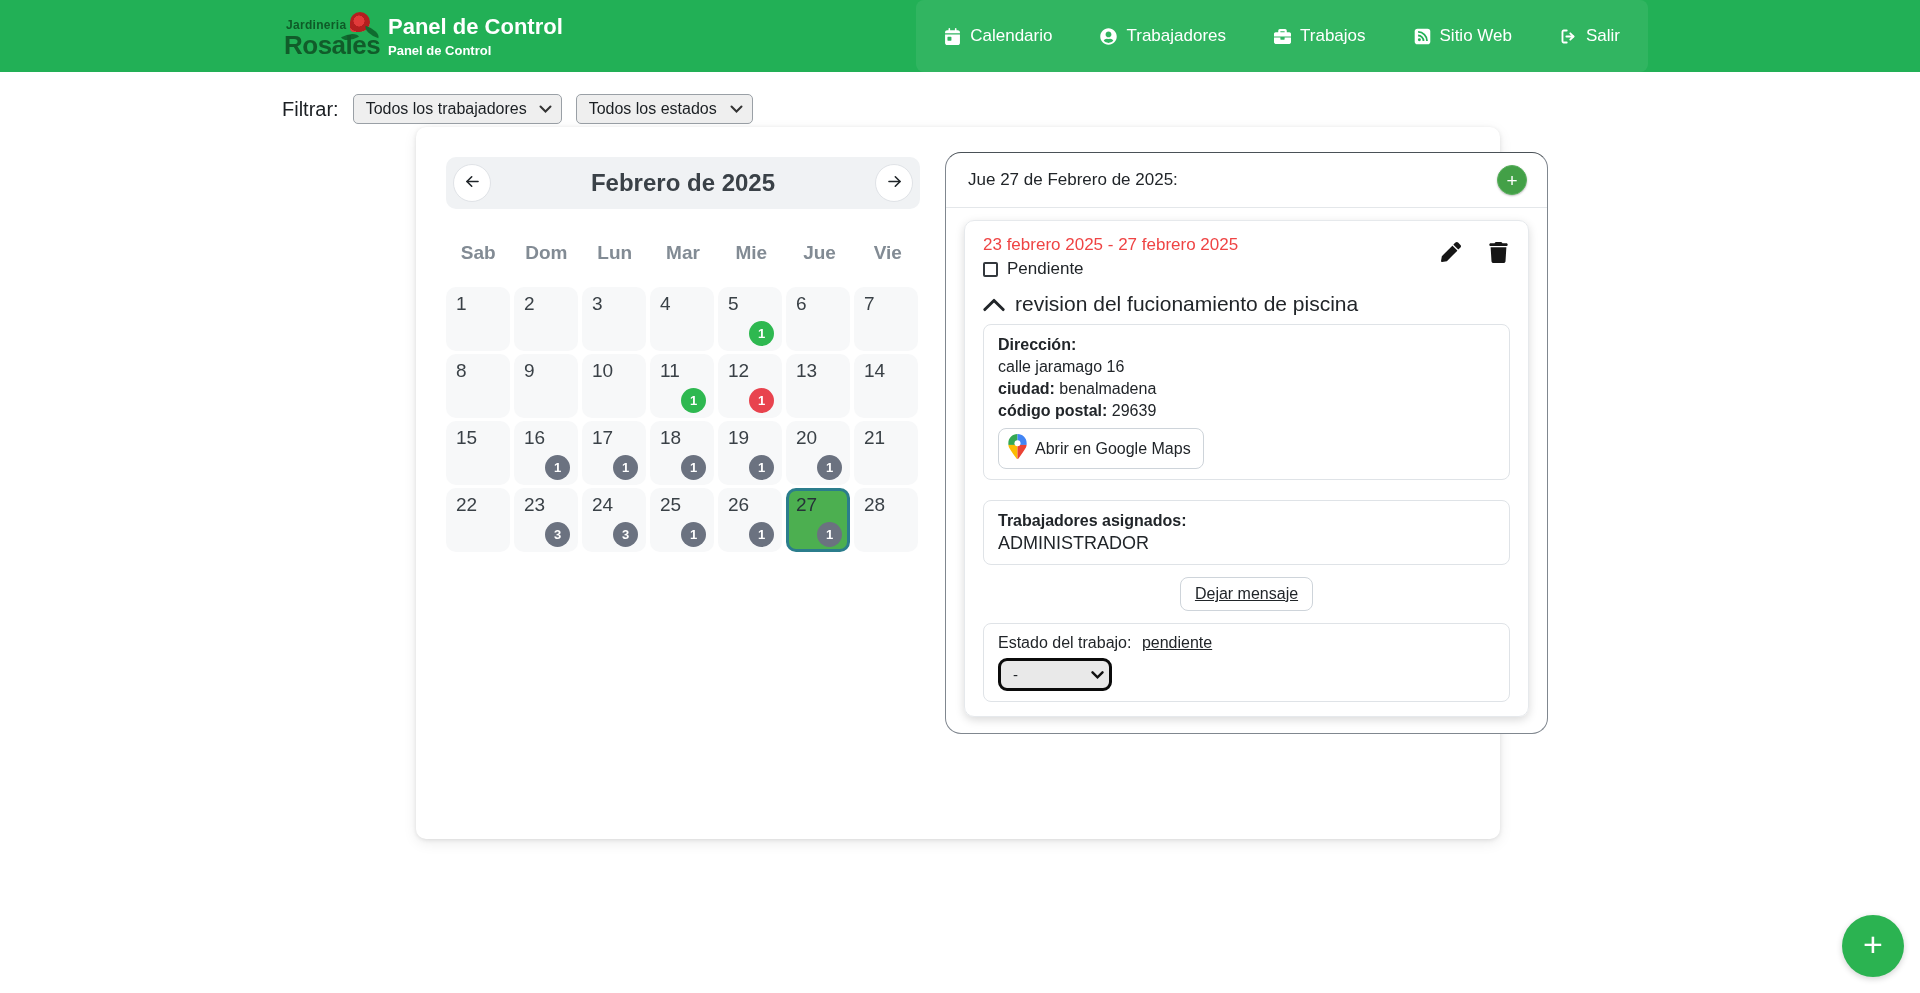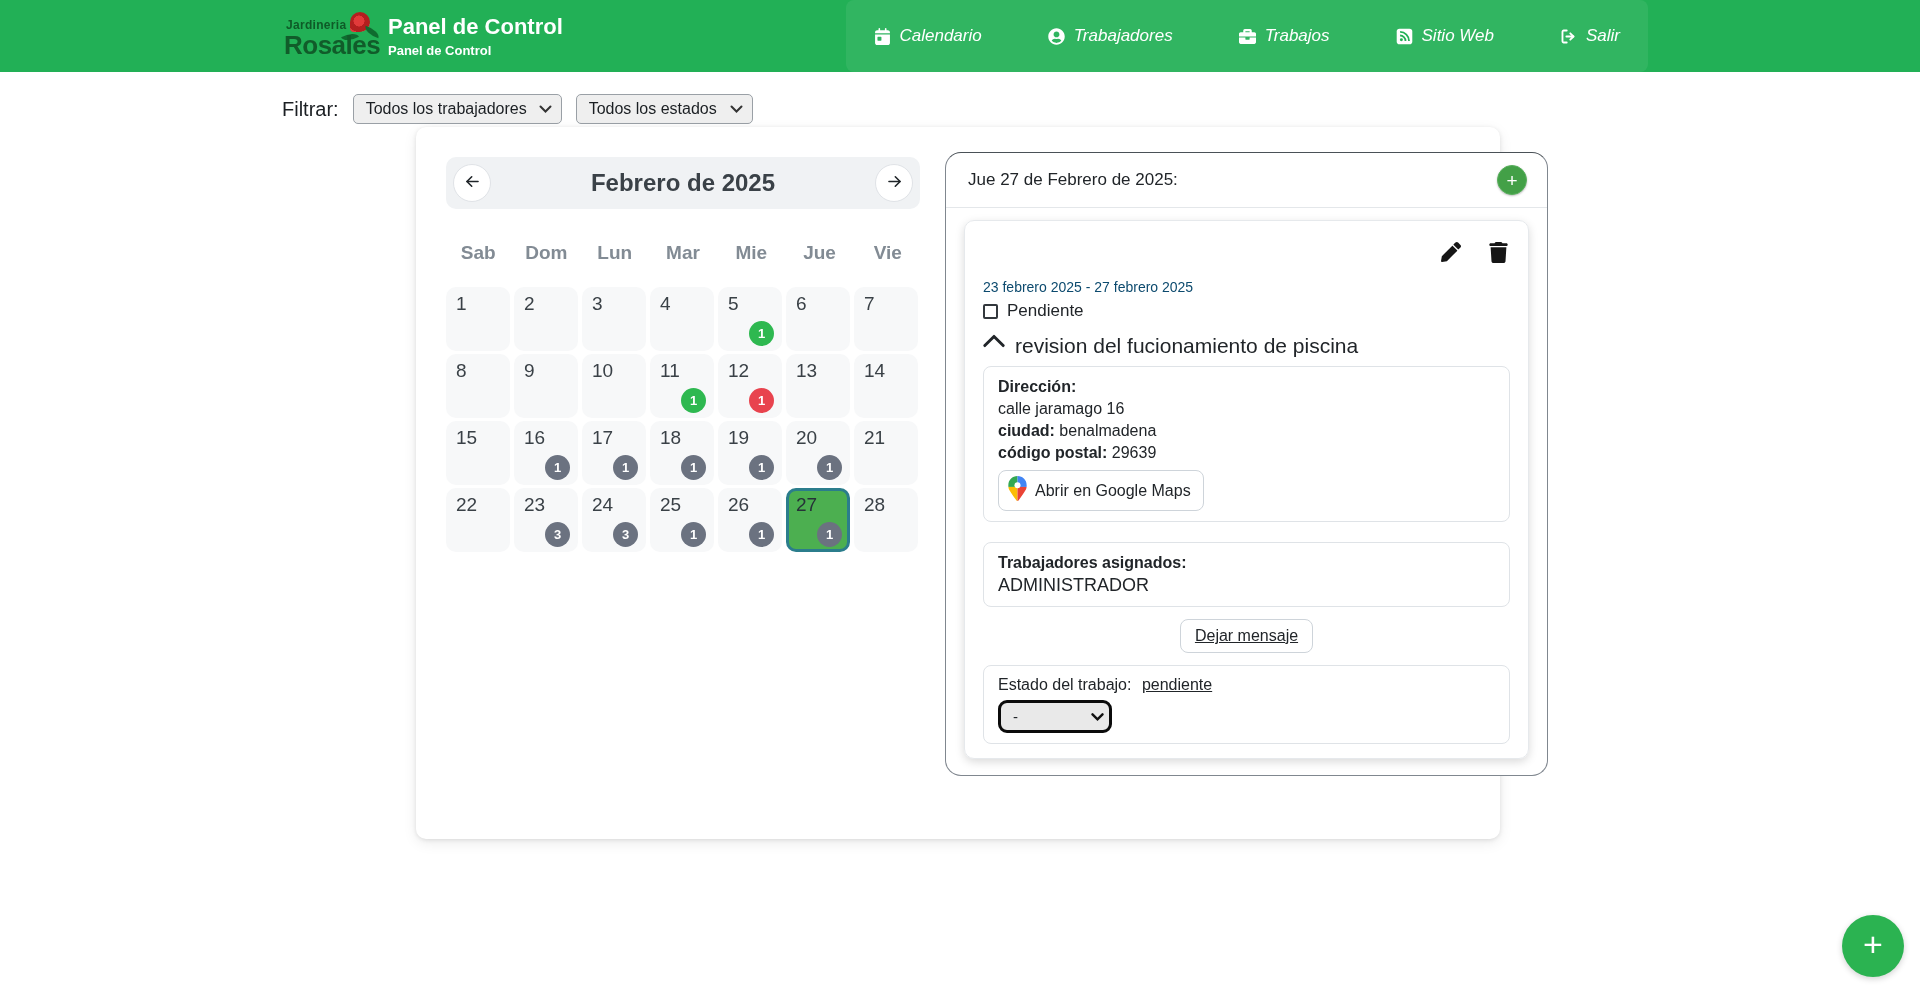--- a/index.html
+++ b/index.html
@@ -13,22 +13,22 @@
   .logo-small { position:absolute; left:2px; top:8px; font-size:12px; font-weight:bold; color:#0e5a27; letter-spacing:.3px; }
   .logo-big { position:absolute; left:0; top:20px; font-size:26px; font-weight:bold; color:#115c2a; letter-spacing:-.5px; }
   .logo-flower { position:absolute; right:6px; top:2px; width:20px; height:20px; border-radius:50% 50% 50% 4px;
     background:radial-gradient(circle at 45% 45%, #e23a3a 0 35%, #b31f1f 36% 70%, #e23a3a 71%); }
   .logo-leaf { position:absolute; width:16px; height:8px; background:#0f6b2f; border-radius:0 100% 0 100%; }
   .leaf-1 { right:-4px; top:18px; transform:rotate(18deg); }
   .leaf-2 { right:18px; top:23px; transform:rotate(-28deg); }
   .brand-text .title { color:#fff; font-size:22px; font-weight:bold; line-height:1.15; }
   .brand-text .subtitle { color:#fff; font-size:13px; font-weight:bold; margin-top:3px; }
 
-  .main-nav { margin-left:auto; margin-right:272px; display:flex; align-items:center; gap:66px;
-    background:rgba(255,255,255,0.07); border-radius:8px; height:72px; padding:0 28px;font-style:italic; }
+  .main-nav { margin-left:auto; margin-right:272px; display:flex; align-items:center; gap:48px;
+    background:rgba(255,255,255,0.07); border-radius:8px; height:72px; padding:0 28px; }
   .nav-item { display:flex; align-items:center; gap:9px; color:#fff; font-size:17px; cursor:pointer; white-space:nowrap; }
   .nav-item .ico { display:inline-flex; width:17px; height:17px; align-items:center; justify-content:center; }
 
   
   .filter-bar { display:flex; align-items:center; gap:14px; margin:21px 0 0 282px; height:32px; }
   .filter-label { font-size:20px; color:#1b1f23; }
   .select-wrap { position:relative; display:inline-block; }
   .select-wrap select { appearance:none; -webkit-appearance:none; font-family:inherit; font-size:16px; color:#1b1f23;
     background:#efefef; border:1px solid #9aa0a6; border-radius:5px; padding:5px 34px 6px 12px; cursor:pointer; }
   .select-wrap .chev { position:absolute; right:10px; top:50%; transform:translateY(-50%); pointer-events:none; display:flex; }
@@ -63,28 +63,28 @@
   .panel-header { display:flex; align-items:center; justify-content:space-between; padding:12px 20px 12px 22px;
     border-bottom:1px solid #e4e7ea; }
   .panel-header-title { font-size:17px; color:#212529; }
   .add-btn { width:30px; height:30px; border-radius:50%; background:#43a047; border:1px solid #58b05c;
     color:#fff; font-size:19px; line-height:1; display:flex; align-items:center; justify-content:center; cursor:pointer;
     box-shadow:0 1px 2px rgba(0,0,0,.25); }
 
   .job-card { margin:12px 18px 0; border:1px solid #e6e9ec; border-radius:10px;
     box-shadow:0 3px 10px rgba(0,0,0,0.15); padding:13px 18px 14px; }
   .job-top { display:flex; justify-content:space-between; }
-  .job-date { font-size:14px; color:#0c4a6e; line-height:22px;margin-top:42px; }
+  .job-date { font-size:17px; color:#ef4444; line-height:22px; }
   .job-status-row { display:flex; align-items:center; gap:9px; margin-top:3px; }
   .checkbox { width:15px; height:15px; border:2px solid #33383d; border-radius:2px; background:#fff; cursor:pointer; flex:0 0 auto; }
   .job-status-label { font-size:17px; color:#212529; }
   .job-actions { display:flex; gap:28px; padding-top:8px; padding-right:2px; }
   .icon-btn { background:none; border:none; cursor:pointer; display:flex; }
 
-  .job-title-row { display:flex; align-items:flex-start; gap:10px; margin-top:13px; cursor:pointer; }
+  .job-title-row { display:flex; align-items:flex-end; gap:10px; margin-top:13px; cursor:pointer; }
   .job-title { font-size:21px; color:#212529; }
   .job-subtitle { margin-top:9px; font-size:16px; color:#212529; }
 
   .info-box { margin-top:8px; border:1px solid #dfe3e7; border-radius:8px; padding:9px 14px 10px; font-size:16px; line-height:22px; }
   .info-box b { font-weight:bold; }
   .maps-btn { margin-top:6px; display:inline-flex; align-items:center; gap:8px; background:#fff;
     border:1px solid #ced4da; border-radius:8px; padding:5px 12px 5px 9px; font-size:16px; font-family:inherit;
     color:#212529; cursor:pointer; }
 
   .workers-box { margin-top:20px; border:1px solid #dfe3e7; border-radius:8px; padding:9px 14px 10px; }

